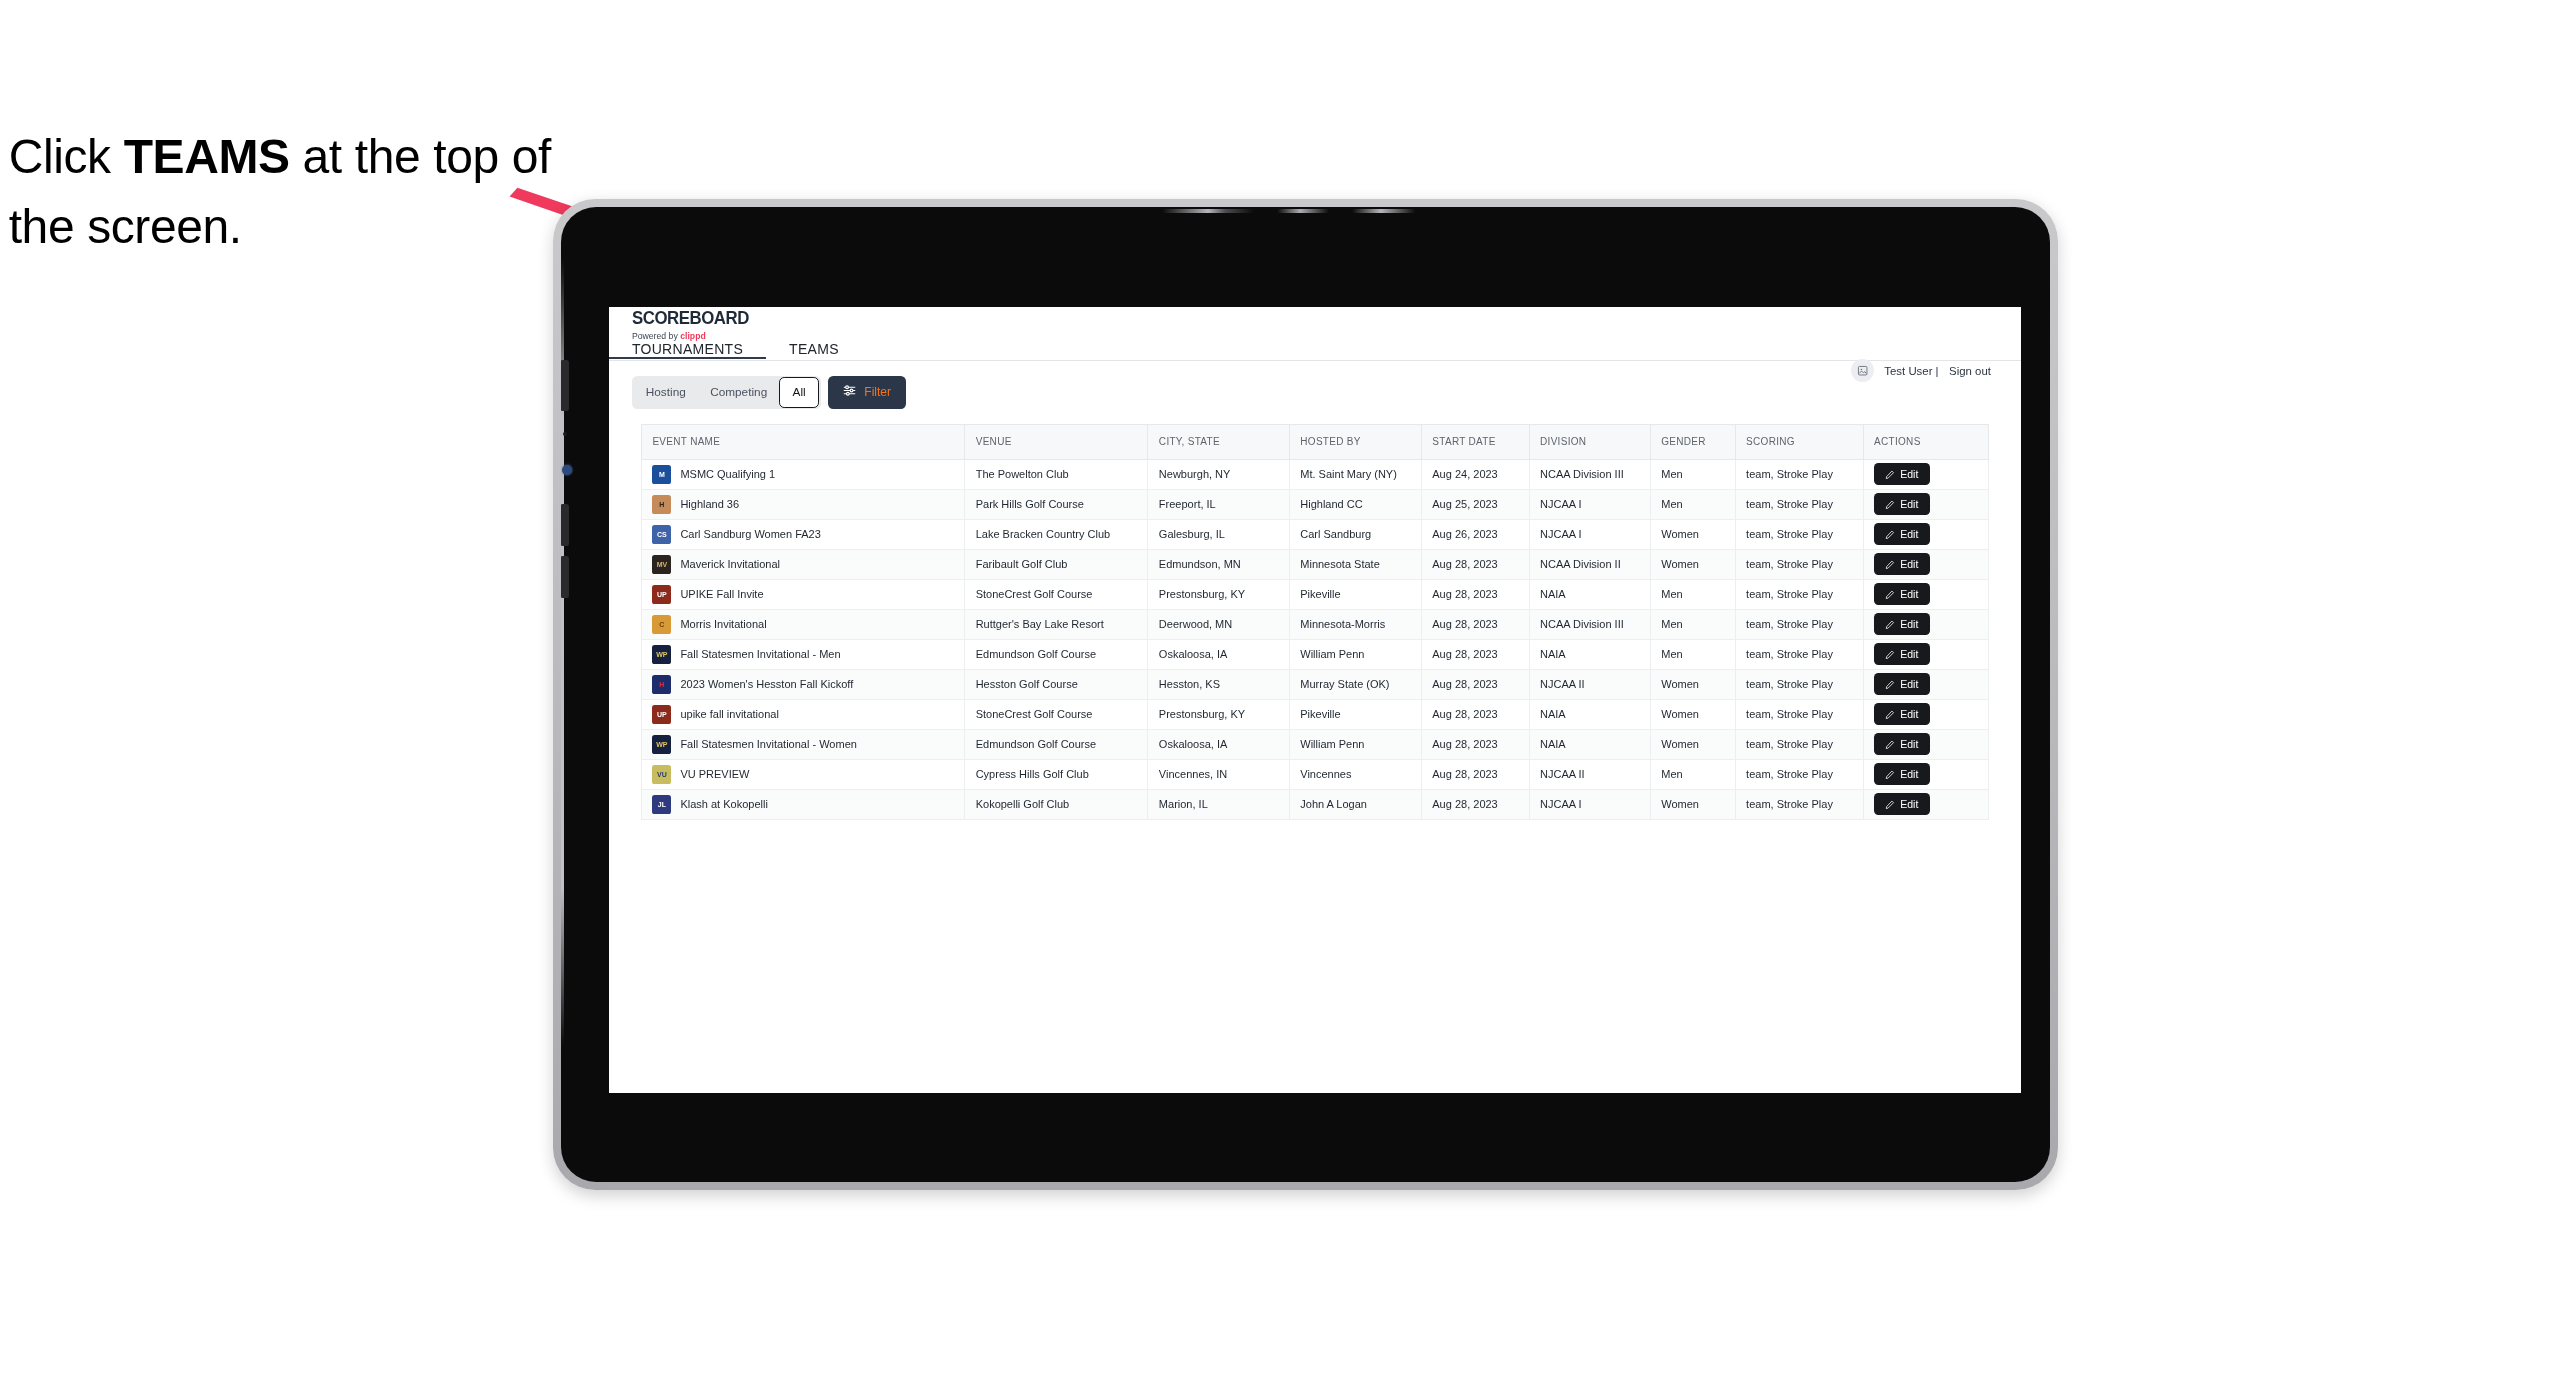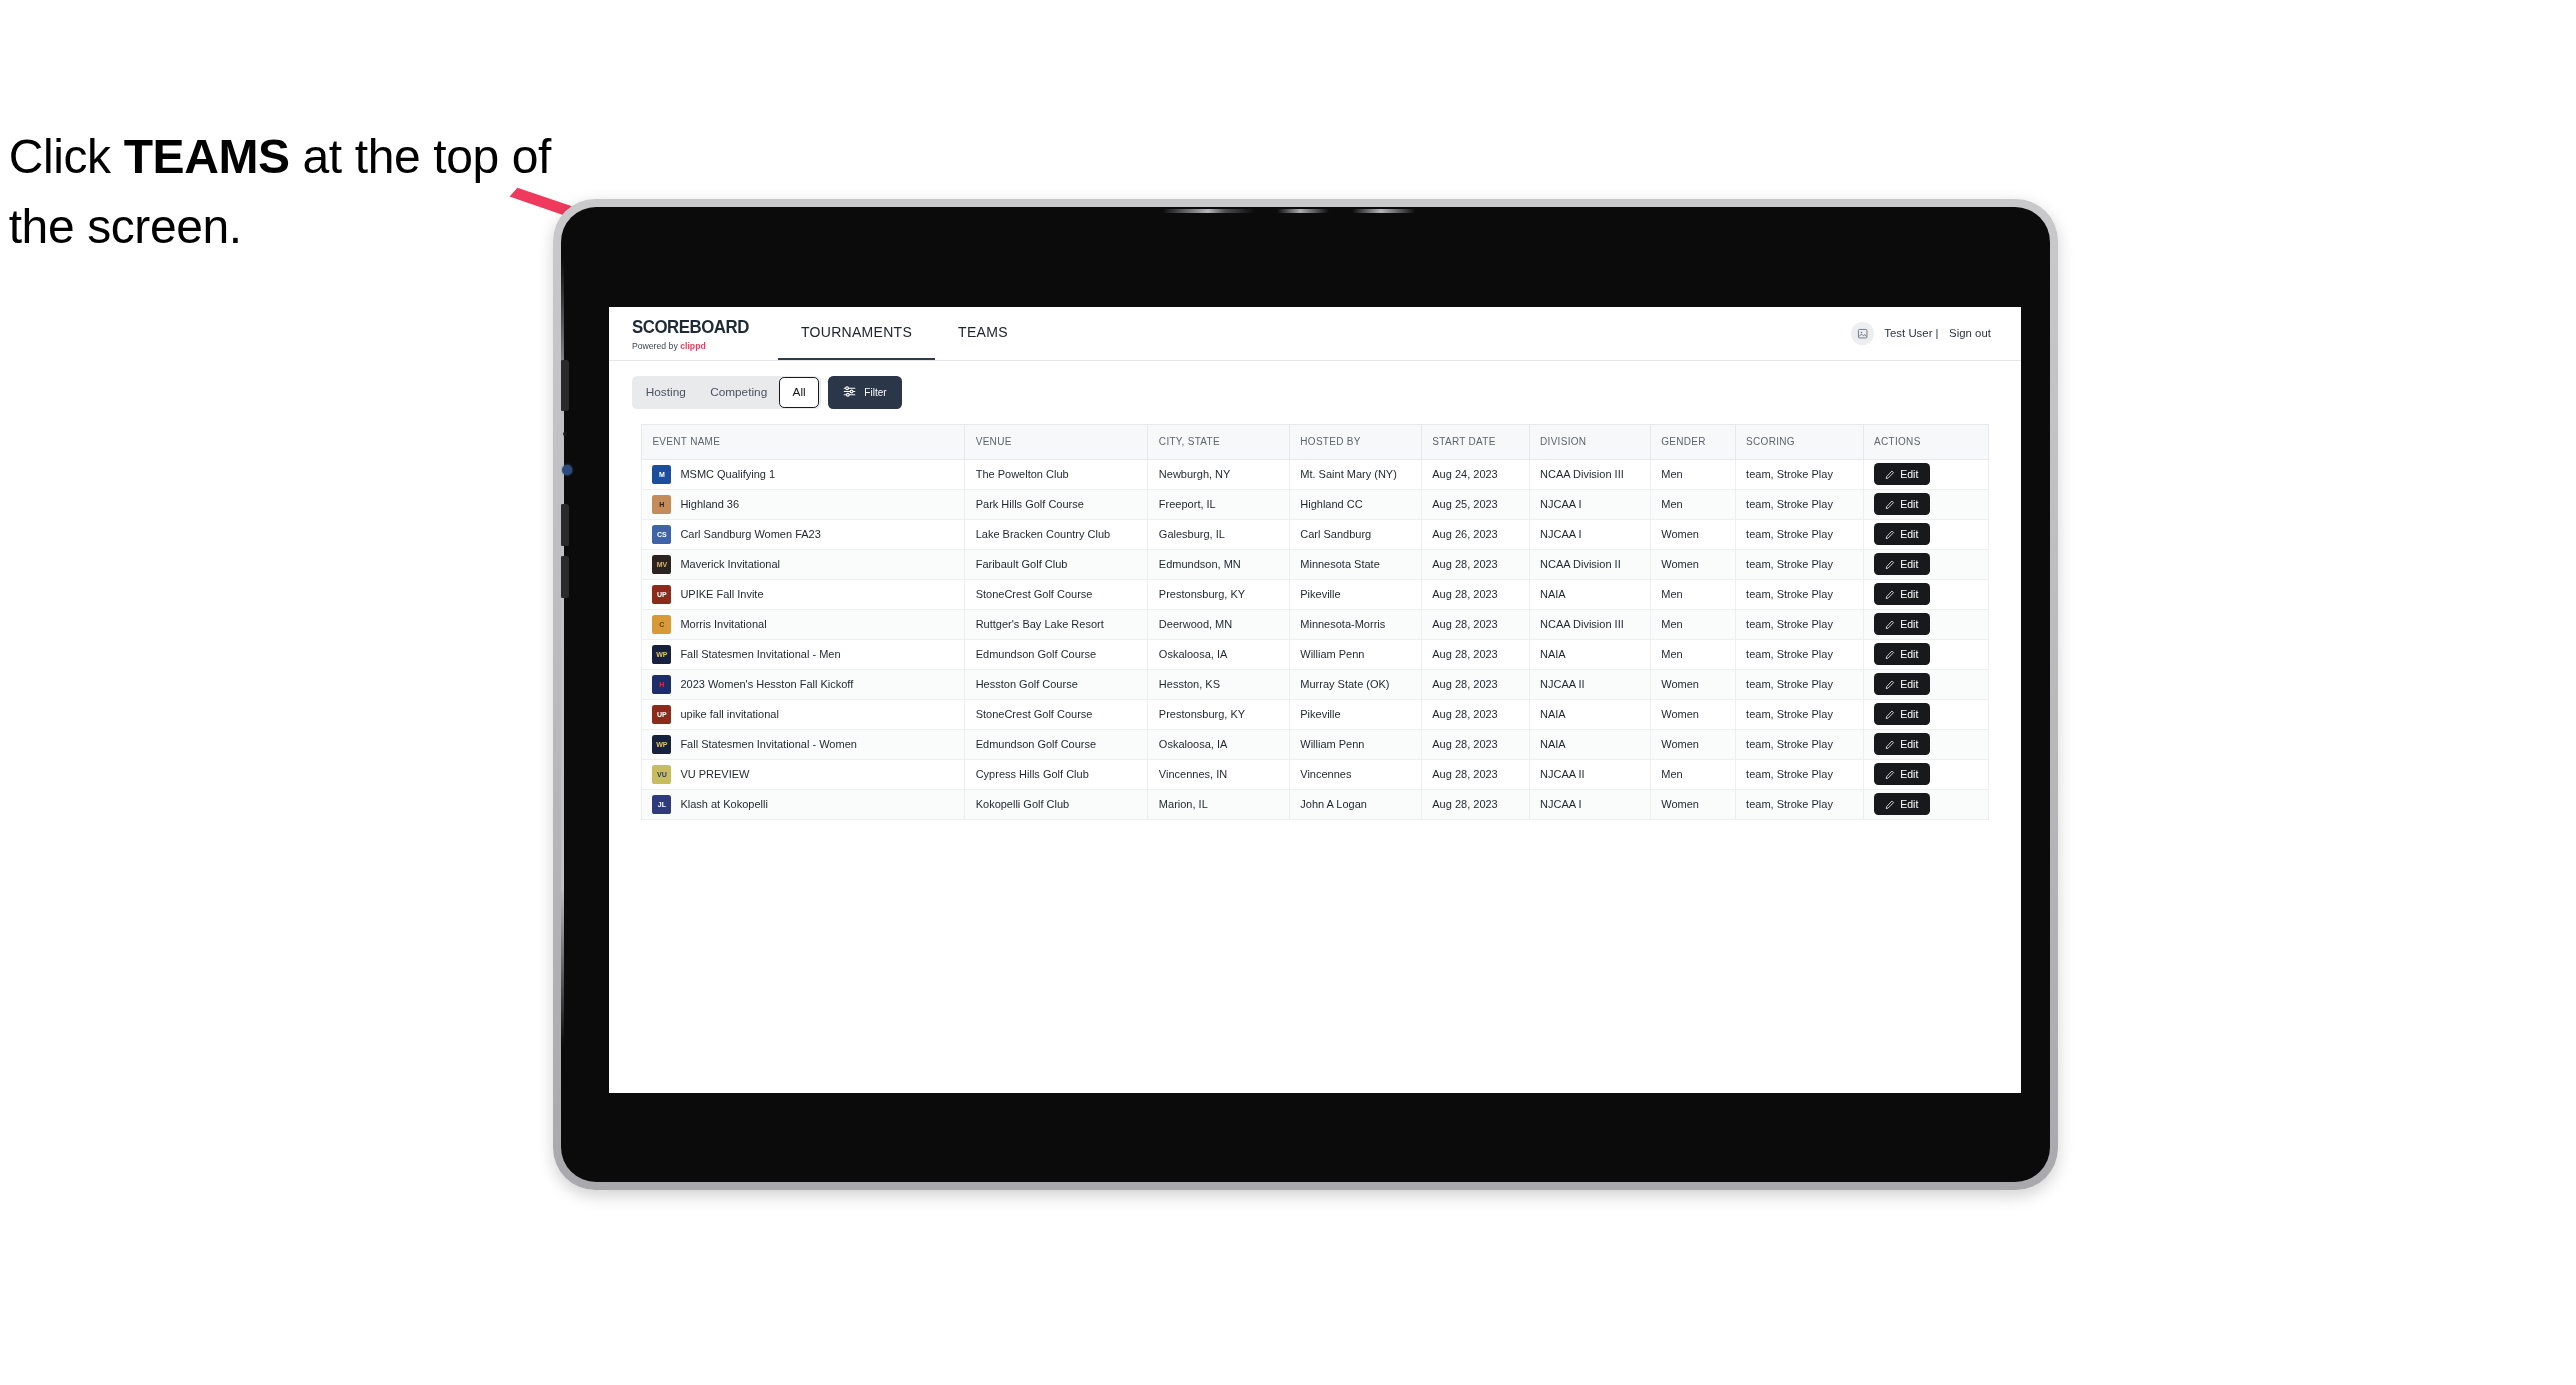--- a/index.html
+++ b/index.html
@@ -77,20 +77,21 @@
     overflow: hidden;
   }
 
   
   .app-header {
     display: flex; align-items: stretch;
     height: 54px;
     background: #ffffff;
     border-bottom: 0.9px solid #e3e5e8;
     position: relative;
+    flex-direction: column;
   }
   .brand {
     display: flex; flex-direction: column; justify-content: center;
     padding: 0 19px 0 23px;
     min-width: 138px;
   }
   .brand-title {
     font-size: 18.3px; font-weight: 700; letter-spacing: -0.5px;
     color: #1f2a37;
     font-family: "Liberation Sans Narrow", "Liberation Sans", sans-serif;
@@ -144,22 +145,22 @@
     cursor: pointer; border-radius: 5.2px;
   }
   .seg-btn.active {
     background: #ffffff; color: #121417;
     border: 1.4px solid #16181c;
     height: 31px;
   }
   .filter-btn {
     display: flex; align-items: center; gap: 7.9px;
     height: 33px; padding: 0 15px; margin-left: 7.9px;
-    background: #2b3748; color: #ffffff;
-    border-radius: 5.2px; font-size: 10px; cursor: pointer;
+    background: #2b3748; color: #f97316;
+    border-radius: 5.2px; font-size: 12px; cursor: pointer;
   }
   .search-wrap { margin-left: auto; display:flex; align-items:center; gap: 12.2px; }
   .search-input {
     width: 672px; height: 33px;
     border: 0.9px solid #d5d8dd; border-radius: 4.4px;
     padding: 0 12.2px; font-size: 11.8px; color: #20262e;
     font-family: "Liberation Sans", sans-serif;
     background: #fff;
   }
   .search-input::placeholder { color: #a9aeb6; }

